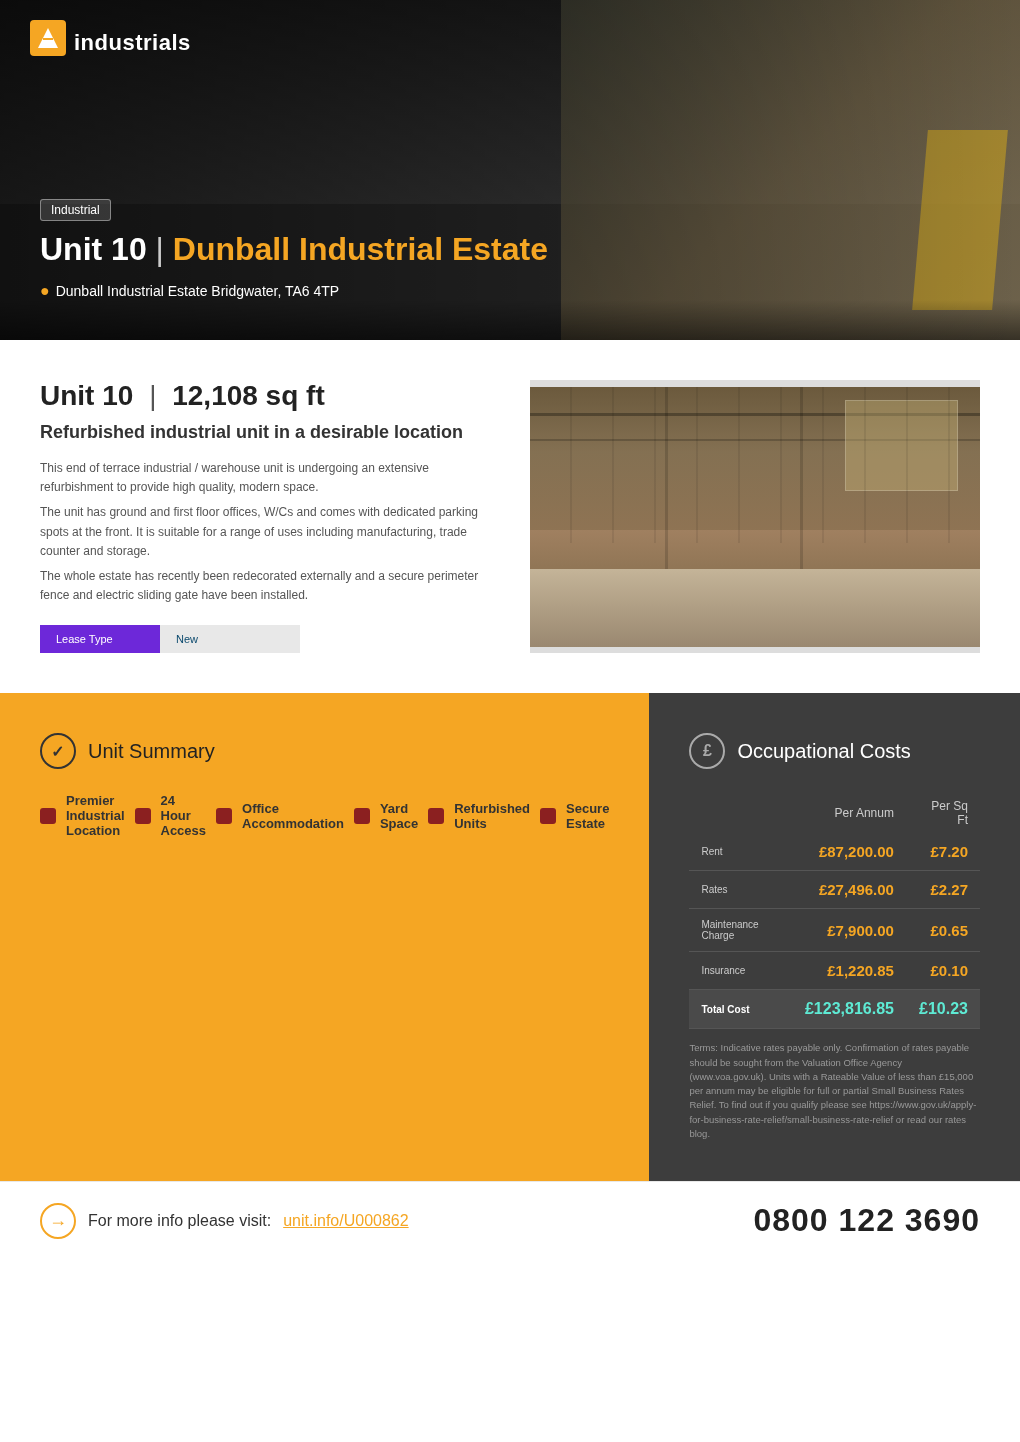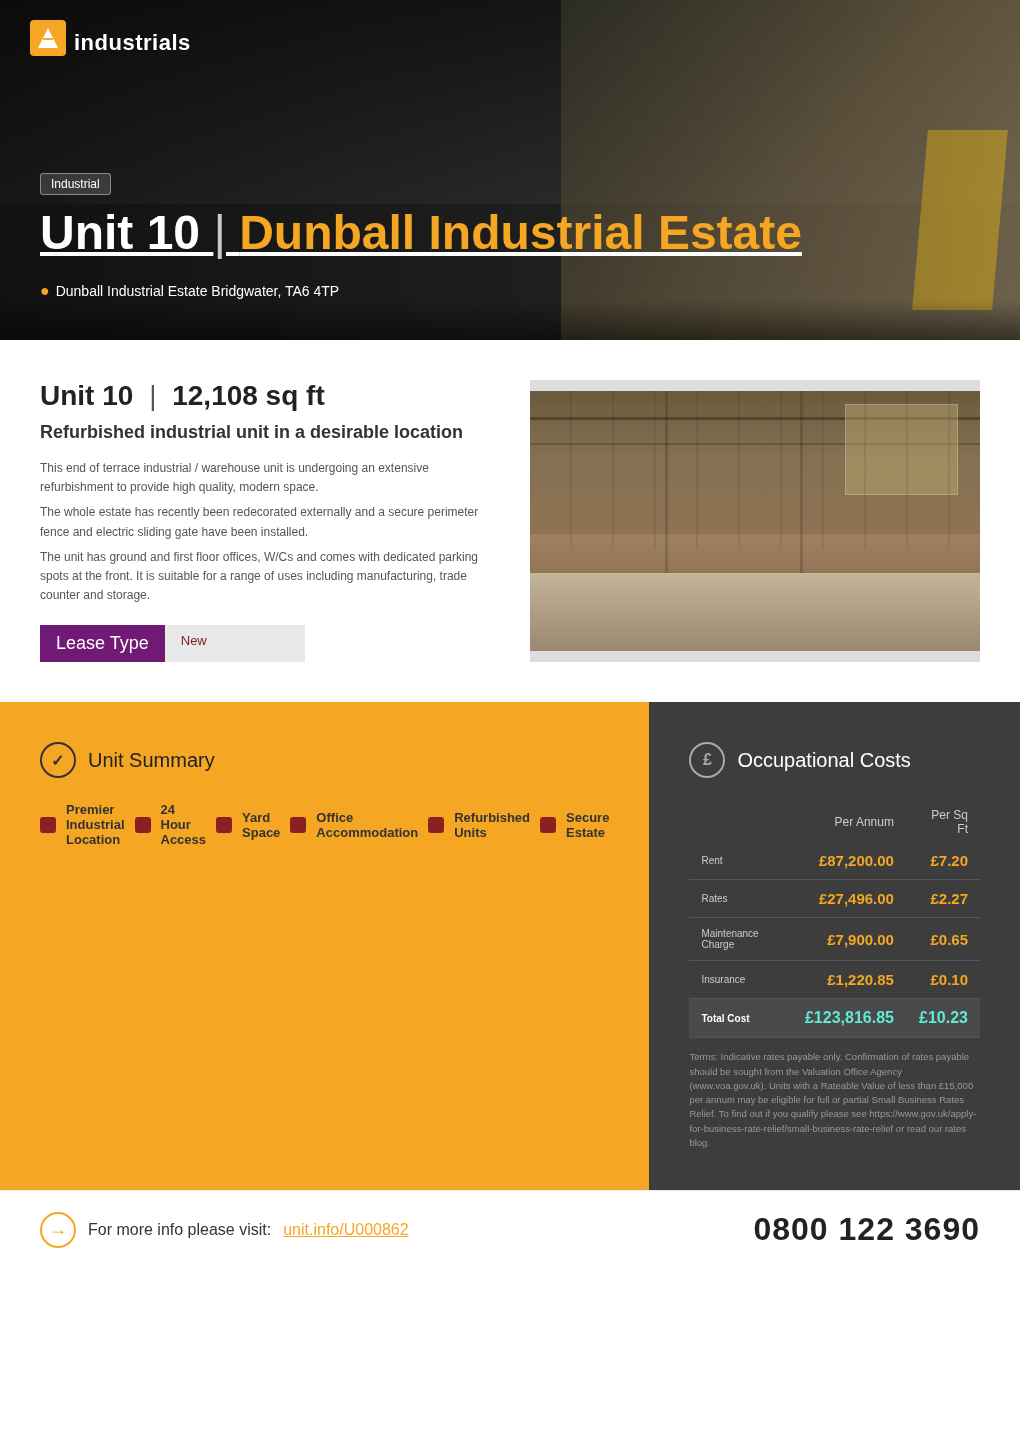--- a/index.html
+++ b/index.html
@@ -48,26 +48,25 @@
       display: inline-block;
       background: rgba(255,255,255,0.15);
       border: 1px solid rgba(255,255,255,0.4);
       color: #fff;
       font-size: 12px;
       padding: 3px 10px;
       border-radius: 3px;
       margin-bottom: 10px;
     }
     .hero-title {
-      font-size: 48px;
+      font-size: 32px;
       font-weight: 900;
       color: #fff;
       line-height: 1.15;
-      margin-bottom: 22px;
-      text-decoration: underline;
+      margin-bottom: 14px;
     }
     .hero-title span.orange {
       color: #f5a623;
     }
     .hero-address {
       color: #fff;
       font-size: 14px;
       display: flex;
       align-items: center;
       gap: 6px;
@@ -152,30 +151,30 @@
       font-size: 12px;
       color: #555;
       line-height: 1.6;
       margin-bottom: 20px;
     }
     .lease-row {
       display: flex;
       margin-top: 16px;
     }
     .lease-label {
-      background: #701a75;
-      color: #fff;
-      font-size: 18px;
+      background: #6d28d9;
+      color: #fff;
+      font-size: 11px;
       padding: 8px 16px;
       min-width: 120px;
     }
     .lease-value {
       background: #e8e8e8;
-      color: #7f1d1d;
-      font-size: 13px;
+      color: #0c4a6e;
+      font-size: 11px;
       padding: 8px 16px;
       min-width: 140px;
     }
 
     
     .bottom-section {
       display: flex;
       margin-top: 0;
       min-height: 380px;
     }
@@ -384,22 +383,22 @@
 
     <div class="unit-info-left">
       <div class="unit-heading">
         <span>Unit 10</span>
         <span class="sep"> | </span>
         <span>12,108 sq ft</span>
       </div>
       <div class="unit-subtitle">Refurbished industrial unit in a desirable location</div>
       <div class="unit-description">
         <p>This end of terrace industrial / warehouse unit is undergoing an extensive refurbishment to provide high quality, modern space.</p>
+        <p style="margin-top:6px;">The unit has ground and first floor offices, W/Cs and comes with dedicated parking spots at the front. It is suitable for a range of uses including manufacturing, trade counter and storage.</p>
         <p style="margin-top:6px;">The whole estate has recently been redecorated externally and a secure perimeter fence and electric sliding gate have been installed.</p>
-        <p style="margin-top:6px;">The unit has ground and first floor offices, W/Cs and comes with dedicated parking spots at the front. It is suitable for a range of uses including manufacturing, trade counter and storage.</p>
       </div>
 
       <div class="lease-row">
         <div class="lease-label">Lease Type</div>
         <div class="lease-value">New</div>
       </div>
     </div>
 
     <div class="unit-info-right">
       <div class="unit-photo-placeholder">
@@ -433,25 +432,25 @@
     <li>
           <span class="feature-dot" style="background: rgb(139, 32, 32);"></span>
           <span>Premier Industrial Location</span>
         </li>
         <li>
           <span class="feature-dot" style="background: rgb(139, 32, 32);"></span>
           <span>24 Hour Access</span>
         </li>
         <li>
           <span class="feature-dot" style="background: rgb(139, 32, 32);"></span>
-          <span>Yard Space</span>
+          <span>Office Accommodation</span>
         </li>
         <li>
           <span class="feature-dot" style="background: rgb(139, 32, 32);"></span>
-          <span>Office Accommodation</span>
+          <span>Yard Space</span>
         </li>
         <li>
           <span class="feature-dot" style="background: rgb(139, 32, 32);"></span>
           <span>Refurbished Units</span>
         </li>
         <li>
           <span class="feature-dot" style="background: rgb(139, 32, 32);"></span>
           <span>Secure Estate</span>
         </li>
       </ul>

